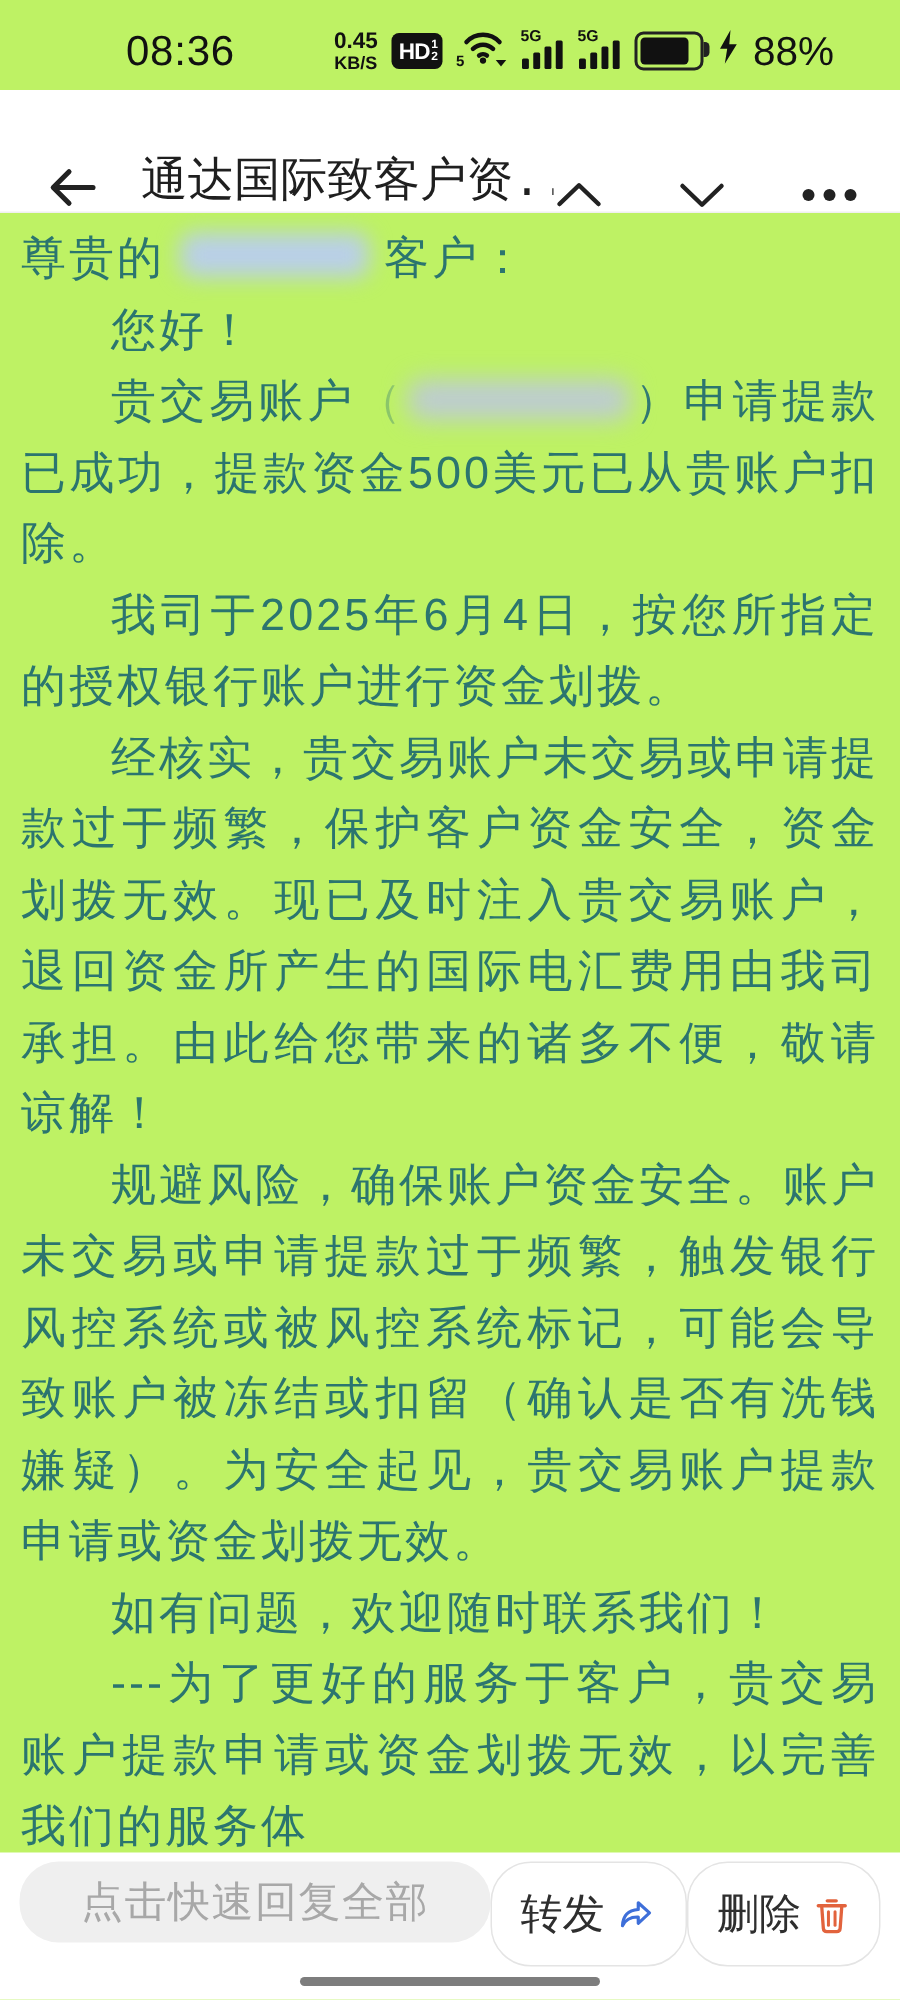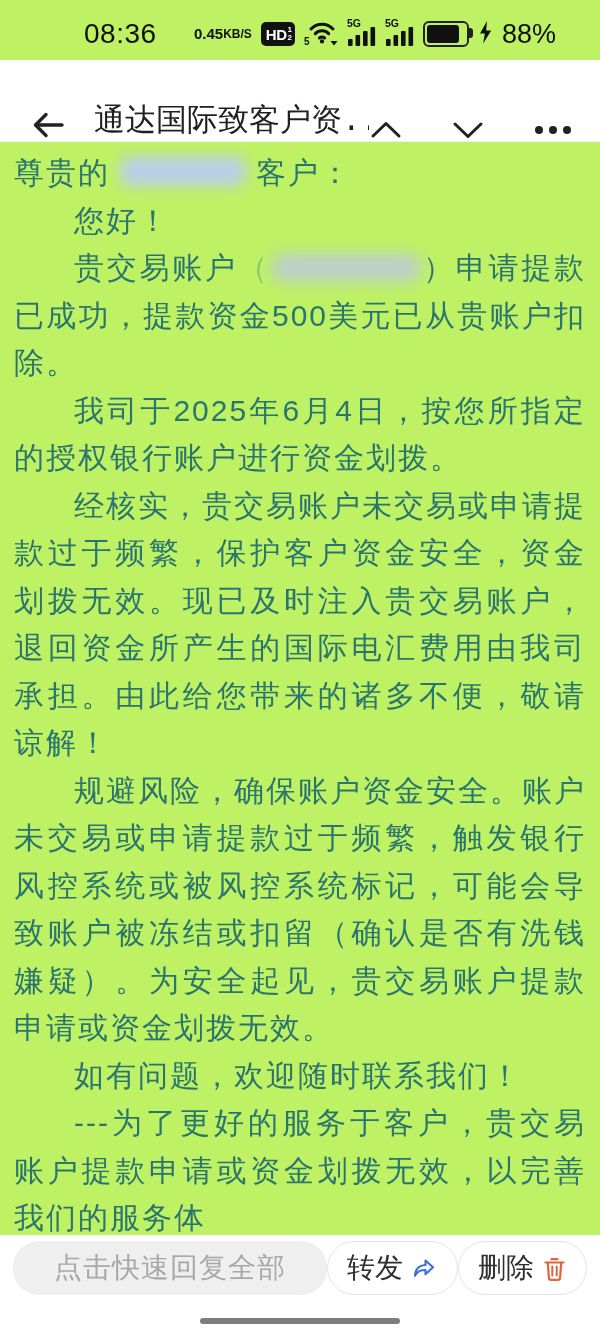--- a/index.html
+++ b/index.html
@@ -10,21 +10,21 @@
     -webkit-font-smoothing:antialiased;
   }
 
   
   .status-bar {
     height:60px; display:flex; align-items:center; justify-content:space-between;
     padding:8px 44px 0 84px; box-sizing:border-box; color:#111;
   }
   .time { font-size:28px; font-weight:500; letter-spacing:0.5px; }
   .status-right { display:flex; align-items:center; gap:9px; }
-  .net-speed { display:flex; flex-direction:row; align-items:center; line-height:1.02; font-weight:700;justify-content:center; }
+  .net-speed { display:flex; flex-direction:column; align-items:center; line-height:1.02; font-weight:700;justify-content:center; }
   .net-speed .val { font-size:15px; }
   .net-speed .unit { font-size:12px; }
   .hd-badge {
     background:#111; color:#fff; border-radius:5px; height:24px;
     display:flex; align-items:center; padding:0 3px 0 5px; gap:1px;
   }
   .hd-badge .hd { font-size:15px; font-weight:700; letter-spacing:-0.5px; }
   .hd-nums { display:flex; flex-direction:column; line-height:1; font-size:8px; font-weight:700; }
   .battery { position:relative; width:42px; height:22px; border:2px solid #222; border-radius:6px; }
   .battery .fill { position:absolute; left:2px; top:2px; bottom:2px; width:76%; background:#111; border-radius:3px; }
@@ -68,21 +68,21 @@
     display:flex; align-items:flex-start; 
     padding:6px 13px 0; box-sizing:border-box;
   }
   .reply-input {
     flex:1; height:52px; border-radius:26px; background:#efefef; border:none;
     text-align:center; font-size:28px; color:#555; outline:none; min-width:0;
     font-family:inherit; letter-spacing:1px;
   }
   .reply-input::placeholder { color:#a8a8a8; }
   .pill-btn {
-    height:54px; border-radius:27px; background:#fff; border:1.5px solid #e4e4e4;
+    height:70px; border-radius:27px; background:#fff; border:1.5px solid #e4e4e4;
     display:flex; align-items:center; justify-content:center; gap:8px;
     font-size:28px; color:#2e2e2e; padding:0 19px; cursor:pointer;
     font-family:inherit; box-sizing:border-box; flex:0 0 auto;
   }
   .home-indicator {
     position:absolute; bottom:9px; left:50%; transform:translateX(-50%);
     width:200px; height:6px; border-radius:3px; background:#7d7d7d;
   }
 </style>
 </head>

